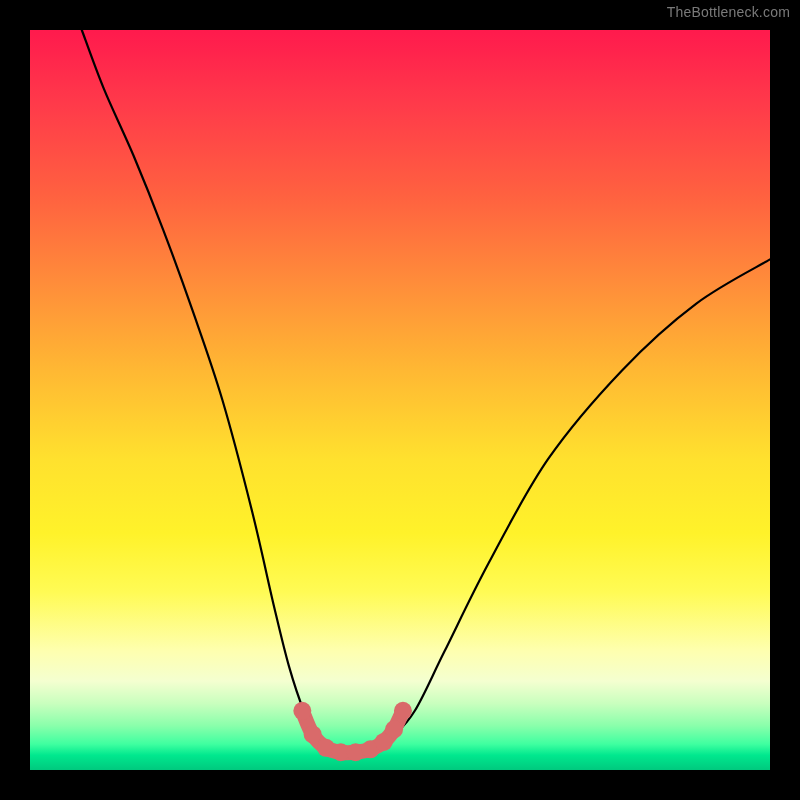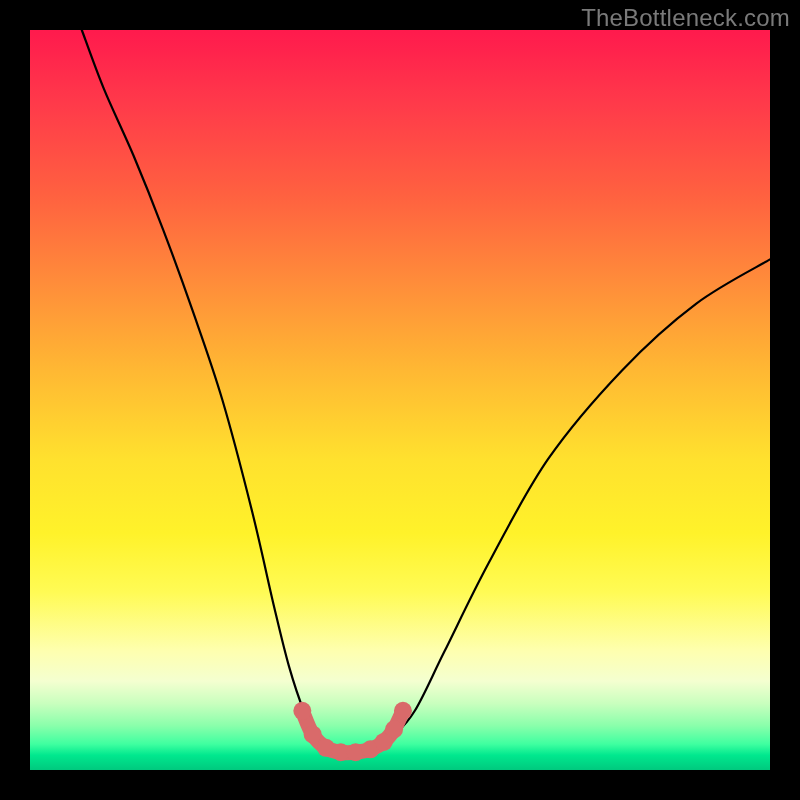--- a/index.html
+++ b/index.html
@@ -49,21 +49,21 @@
     top: 0;
     width: 740px;
     height: 740px;
     overflow: visible;
   }
   .watermark {
     position: absolute;
     top: 4px;
     right: 10px;
     color: #7a7a7a;
-    font-size: 24px;
+    font-size: 14px;
     letter-spacing: 0.2px;
     user-select: none;
   }
 </style>
 </head>
 <body>
 
 <div class="frame">
   <div class="watermark">TheBottleneck.com</div>
   <div class="plot">

